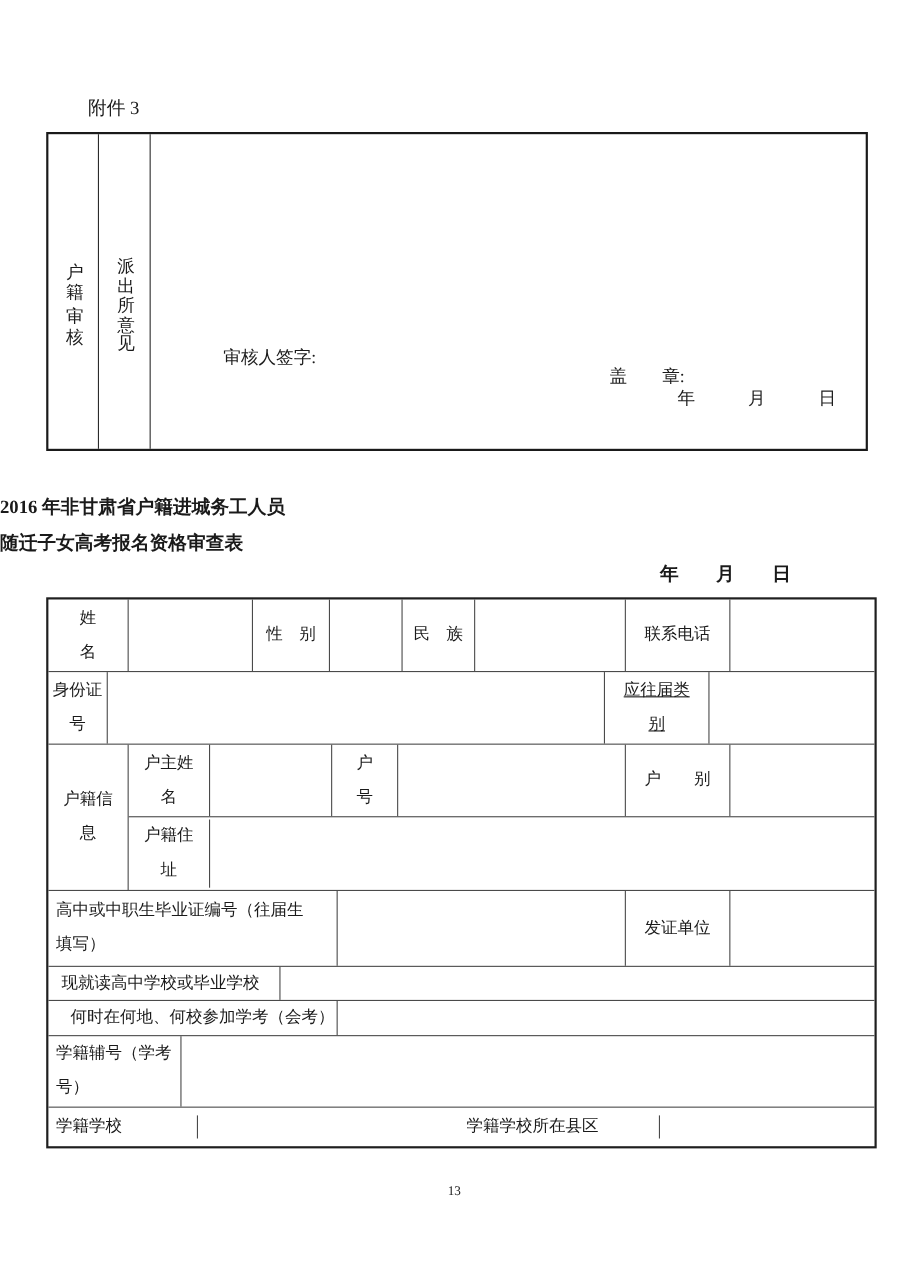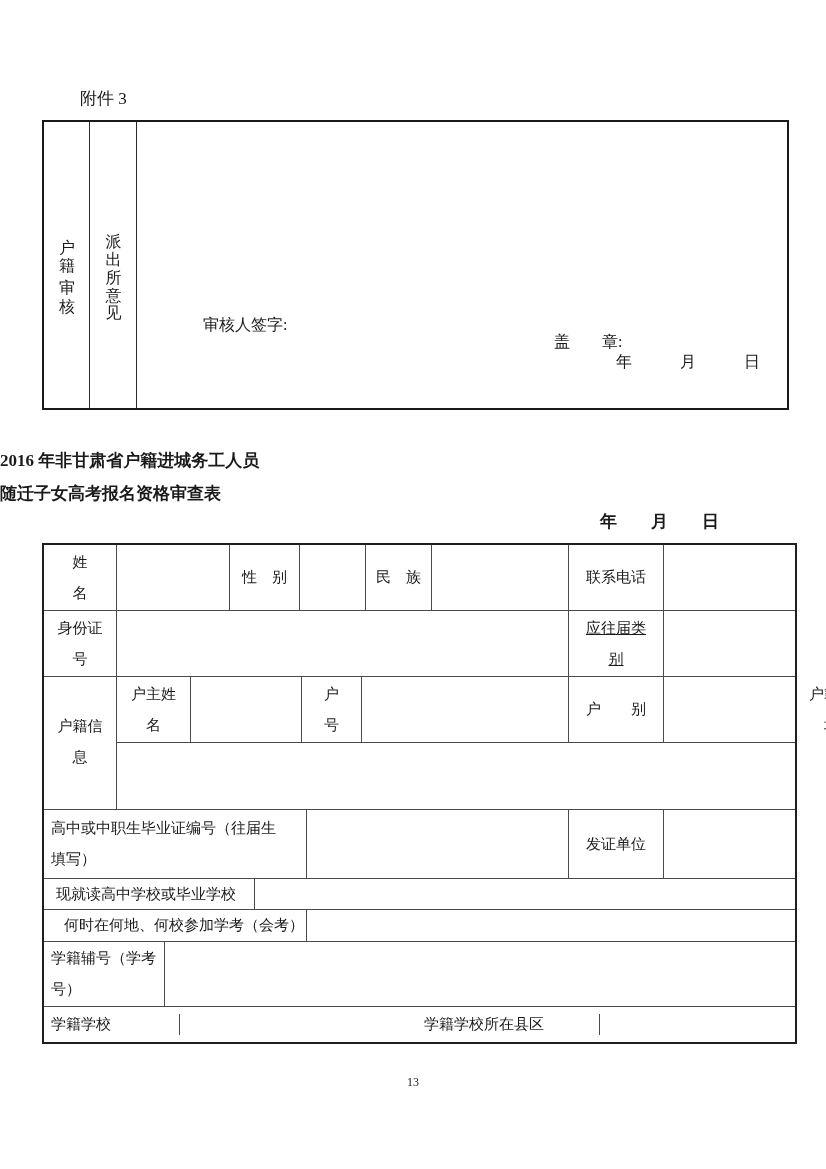--- a/index.html
+++ b/index.html
@@ -30,21 +30,21 @@
     box-sizing:border-box;border-right:1px solid #4a4a4a;
     display:flex;align-items:center;justify-content:center;
     white-space:pre-line;text-align:center;line-height:1.35;
   }
   .cell.end{border-right:none;}
   .cell.left{justify-content:flex-start;text-align:left;padding-left:7px;}
   .cell.ml{line-height:2.05;}
   .digits{padding:0;}
   .digits .dcell{flex:1;box-sizing:border-box;border-right:1px solid #4a4a4a;}
   .digits .dcell:last-child{border-right:none;}
-  .subcol{display:flex;flex-direction:row;box-sizing:border-box;}
+  .subcol{display:flex;flex-direction:column;box-sizing:border-box;}
   .footer-num{left:0;width:826px;text-align:center;font-size:12px;}
 </style>
 </head>
 <body>
 
 <div class="page">
 
   <div class="abs" style="left:80px;top:87px;font-size:17px;">附件 3</div>
 
   <div class="abs review-table">
@@ -73,21 +73,21 @@
       <div class="cell" style="width:113px;"></div>
       <div class="cell" style="width:70px;">性　别</div>
       <div class="cell" style="width:66px;"></div>
       <div class="cell" style="width:66px;">民　族</div>
       <div class="cell" style="width:137px;"></div>
       <div class="cell" style="width:95px;">联系电话</div>
       <div class="cell end" style="width:131px;"></div>
     </div>
 
     <div class="row" style="height:66px;">
-      <div class="cell ml" style="width:73px;">身份证
+      <div class="cell ml" style="width:54px;">身份证
 号</div>
       <div class="cell digits" style="width:452px;"><div class="dcell"></div><div class="dcell"></div><div class="dcell"></div><div class="dcell"></div><div class="dcell"></div><div class="dcell"></div><div class="dcell"></div><div class="dcell"></div><div class="dcell"></div><div class="dcell"></div><div class="dcell"></div><div class="dcell"></div><div class="dcell"></div><div class="dcell"></div><div class="dcell"></div><div class="dcell"></div><div class="dcell"></div><div class="dcell"></div></div>
       <div class="cell ml" style="width:95px;text-decoration:underline;">应往届类
 别</div>
       <div class="cell end" style="width:131px;"></div>
     </div>
 
     <div class="row" style="height:133px;">
       <div class="cell ml" style="width:89px;height:133px;font-family:Liberation Mono, monospace;">户籍信
 息</div>

